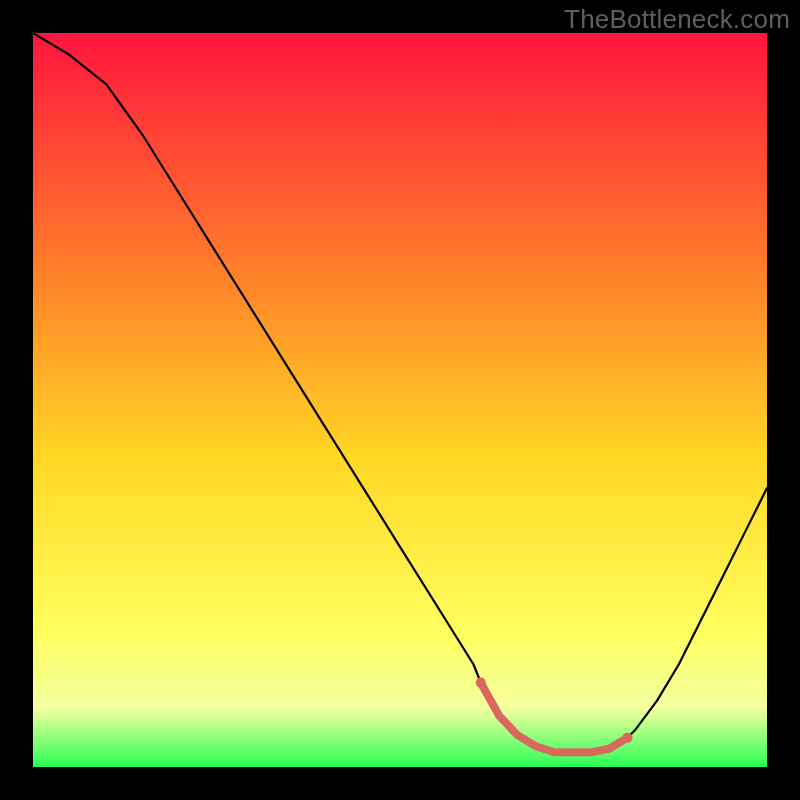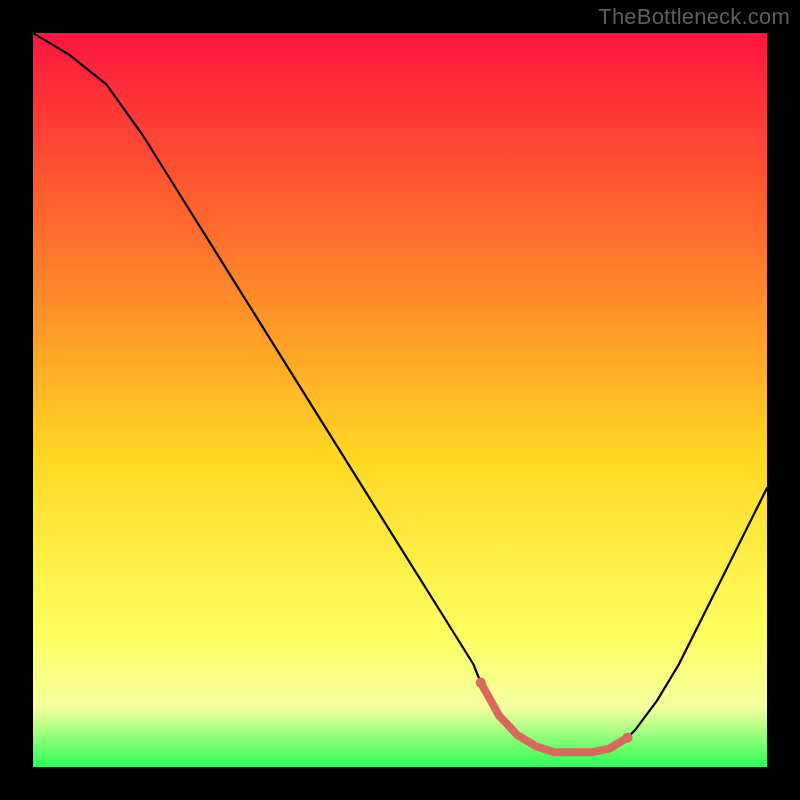--- a/index.html
+++ b/index.html
@@ -15,21 +15,21 @@
     position: relative;
     width: 800px;
     height: 800px;
     background: #000;
   }
   .watermark {
     position: absolute;
     top: 4px;
     right: 10px;
     color: #5f5f5f;
-    font-size: 22px;
+    font-size: 26px;
     font-weight: 500;
     letter-spacing: 0.2px;
     z-index: 10;
   }
   .plot {
     position: absolute;
     left: 33px;
     top: 33px;
     width: 734px;
     height: 734px;

